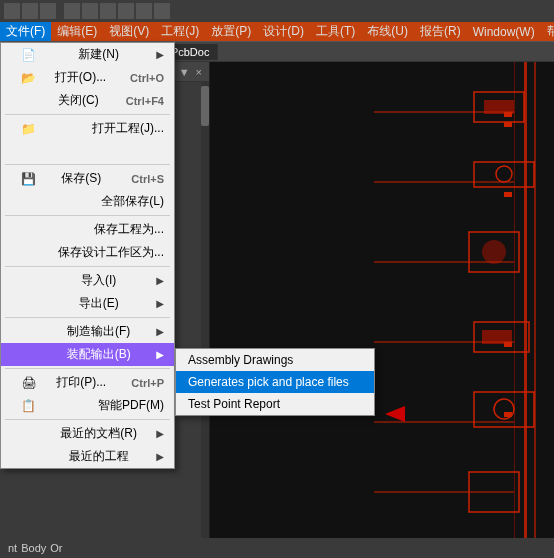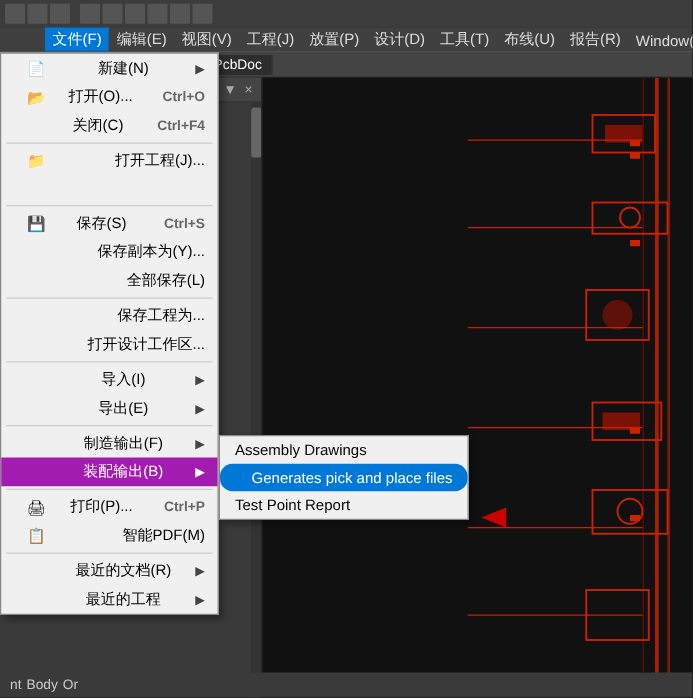--- a/index.html
+++ b/index.html
@@ -26,25 +26,24 @@
       width: 16px;
       height: 16px;
       background: #555;
       border-radius: 1px;
       display: inline-block;
     }
 
     
     .menubar {
       height: 20px;
-      background: #404040;
-      display: flex;
-      align-items: flex-end;
+      background: #c2410c;
+      display: flex;
+      align-items: center;
       border-bottom: 1px solid #555;
-      padding-left: 36px;
     }
     .menubar-item {
       padding: 1px 6px;
       color: #ddd;
       font-size: 12px;
       cursor: pointer;
       white-space: nowrap;
     }
     .menubar-item.active {
       background: #0078d7;
@@ -189,21 +188,21 @@
       padding: 3px 10px 3px 20px;
       color: #000;
       font-size: 12px;
       cursor: pointer;
       display: flex;
       align-items: center;
       justify-content: space-between;
       white-space: nowrap;
     }
     .dropdown-file .menu-item.highlighted {
-      background: #a21caf;
+      background: #8b5cf6;
       color: #fff;
     }
     .dropdown-file .menu-separator {
       height: 1px;
       background: #ccc;
       margin: 2px 4px;
     }
     .menu-shortcut {
       color: #666;
       font-size: 11px;
@@ -236,26 +235,24 @@
       border: 1px solid #888;
       box-shadow: 3px 3px 6px rgba(0,0,0,0.4);
       z-index: 101;
     }
     .dropdown-assembly .menu-item {
       padding: 4px 12px;
       color: #000;
       font-size: 12px;
       cursor: pointer;
       white-space: nowrap;
-      border-radius: 10px;
     }
     .dropdown-assembly .menu-item.highlighted {
       background: #0078d7;
       color: #fff;
-      text-align: right;
     }
 
     
     .arrow-indicator {
       position: absolute;
       left: 385px;
       top: 406px;
       z-index: 102;
       width: 30px;
       height: 16px;
@@ -445,39 +442,35 @@
   </div>
   <div class="menu-separator"></div>
 
   <div class="menu-item">
     <span class="menu-icon-area">💾</span>
     <span>保存(S)</span>
     <span class="menu-shortcut">Ctrl+S</span>
   </div>
 
 
-  <div class="menu-item">
-    <span class="menu-icon-area"></span>
-    <span>保存副本为(Y)...</span>
-  </div>
 
   <div class="menu-item">
     <span class="menu-icon-area"></span>
     <span>全部保存(L)</span>
   </div>
   <div class="menu-separator"></div>
 
   <div class="menu-item">
     <span class="menu-icon-area"></span>
     <span>保存工程为...</span>
   </div>
 
   <div class="menu-item">
     <span class="menu-icon-area"></span>
-    <span>打开设计工作区...</span>
+    <span>保存设计工作区为...</span>
   </div>
   <div class="menu-separator"></div>
 
   <div class="menu-item">
     <span class="menu-icon-area"></span>
     <span>导入(I)</span>
     <span class="menu-arrow">▶</span>
   </div>
 
   <div class="menu-item">

